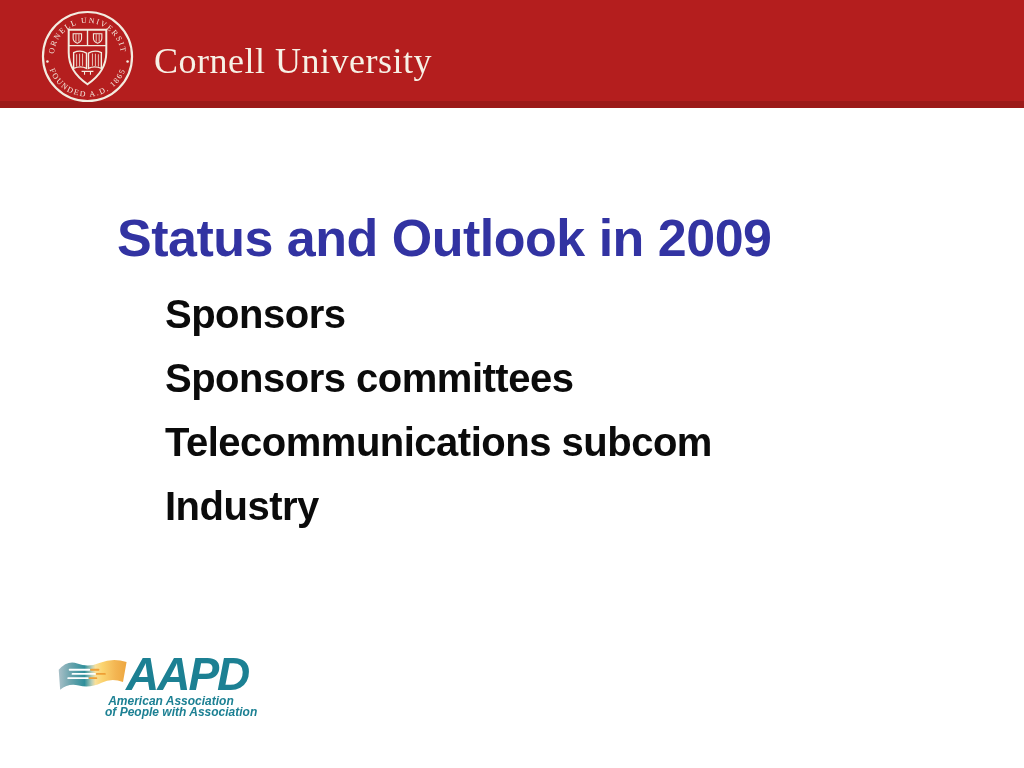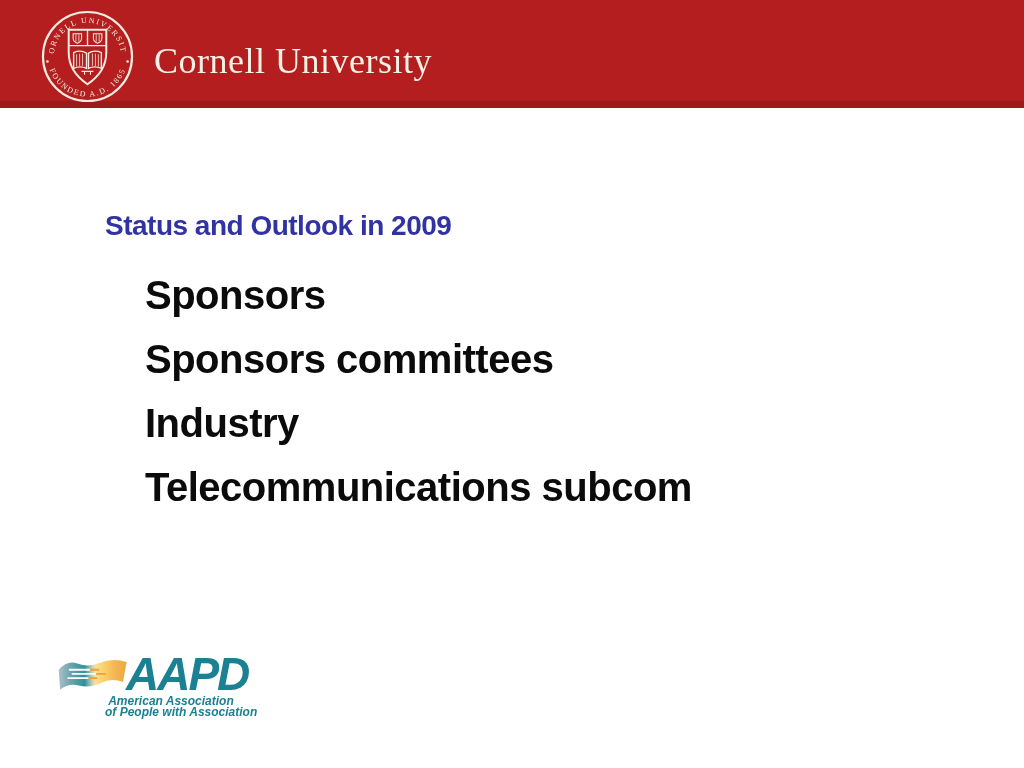--- a/index.html
+++ b/index.html
@@ -19,29 +19,29 @@
   .seal{position:absolute;left:40px;top:9px;width:95px;height:95px;}
   .wordmark{
     position:absolute;left:154px;top:40px;
     font-family:"Liberation Serif", serif;
     font-size:36px;font-weight:400;color:#f7f1e6;
     letter-spacing:0.5px;white-space:nowrap;
   }
   
   .content{position:absolute;left:105px;top:194px;width:840px;}
   .slide-title{
-    font-size:28px;font-weight:bold;color:#3233a2;
-    line-height:64px;margin:0;letter-spacing:-0.5px;white-space:nowrap;
+    font-size:52px;font-weight:bold;color:#3233a2;
+    line-height:64px;margin:12px;letter-spacing:-0.5px;white-space:nowrap;
   }
   ul.bullets{
     list-style:none;margin:5px 0 0 0;padding:0 0 0 40px;
   }
   ul.bullets li{
     font-size:40px;font-weight:bold;color:#0b0b0b;
-    line-height:64px;letter-spacing:-0.5px;white-space:nowrap;
+    line-height:64px;letter-spacing:-0.5px;white-space:nowrap;margin-left:20px;
   }
   
   .aapd{position:absolute;left:57px;top:655px;width:240px;height:70px;}
   .aapd-flag{position:absolute;left:0;top:2px;width:72px;height:40px;}
   .aapd-acronym{
     position:absolute;left:69px;top:-3px;
     font-size:46px;font-weight:bold;font-style:italic;
     color:#1c8093;letter-spacing:-2px;line-height:44px;white-space:nowrap;
   }
   .aapd-tagline{
@@ -95,22 +95,22 @@
     </svg>
 
     <div class="wordmark">Cornell University</div>
   </div>
 
   <div class="content">
     <h1 class="slide-title">Status and Outlook in 2009</h1>
     <ul class="bullets">
       <li>Sponsors</li>
       <li>Sponsors committees</li>
+      <li>Telecommunications subcom</li>
       <li>Industry</li>
-      <li>Telecommunications subcom</li>
     </ul>
   </div>
 
   <div class="aapd">
     <svg class="aapd-flag" viewBox="0 0 100 56">
       <defs>
         <linearGradient id="flagGrad" x1="0" y1="0" x2="1" y2="0">
           <stop offset="0%" stop-color="#a9c0c8"></stop>
           <stop offset="18%" stop-color="#6aa4ad"></stop>
           <stop offset="38%" stop-color="#2f8f9b"></stop>

